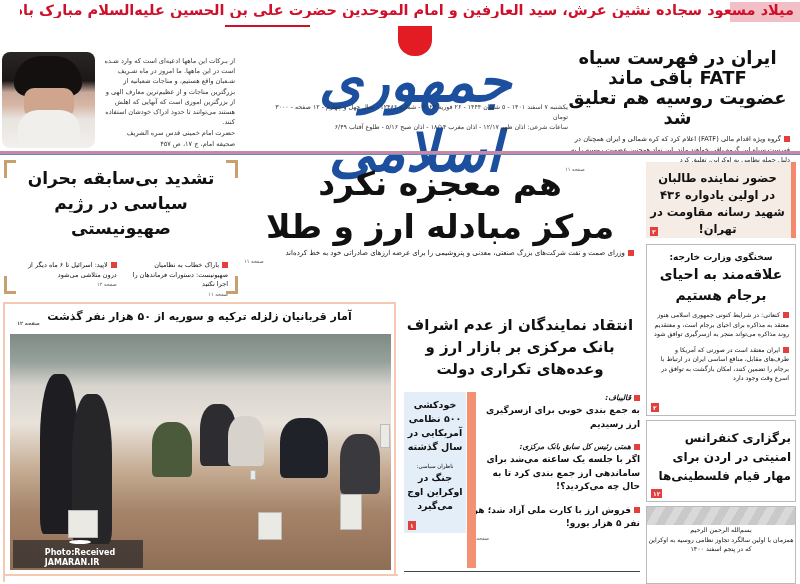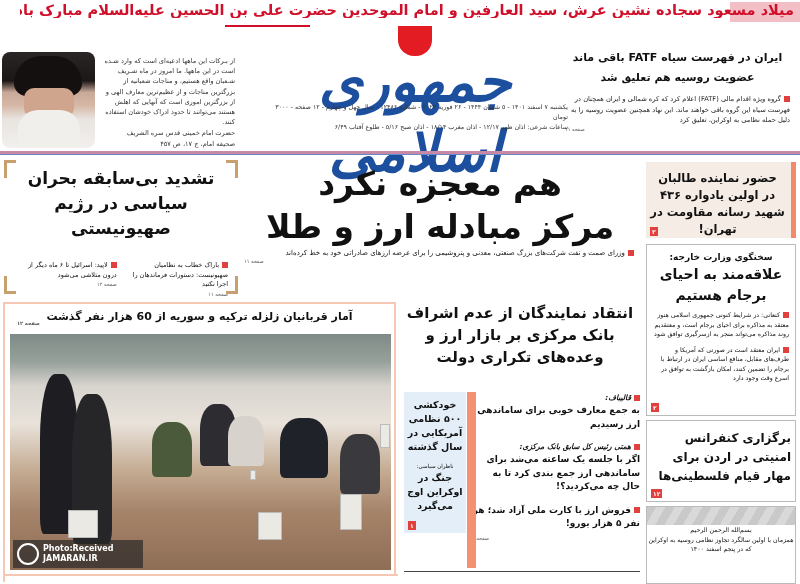--- a/index.html
+++ b/index.html
@@ -23,21 +23,21 @@
     .photo .beard { position: absolute; top: 58px; left: 16px; width: 62px; height: 40px; background: #f1efec; border-radius: 20px 20px 6px 6px; }
     .quote { position: absolute; top: 30px; left: 100px; width: 135px; font-size: 6.6px; line-height: 10.2px; color: #333; text-align: right; }
     .quote .src { margin-top: 1px; }
 
     .logo-wrap { position: absolute; top: 0; left: 260px; width: 310px; height: 80px; }
     .logo-drop { position: absolute; top: 0px; left: 138px; width: 34px; height: 30px; background: #e31b23; border-radius: 0 0 16px 16px; }
     .logo { position: absolute; top: 20px; left: 0; width: 310px; text-align: center; font-family: "DejaVu Serif", serif; font-size: 56px; font-weight: bold; font-style: italic; color: #1d4f9f; line-height: 70px; letter-spacing: -1px; }
     .dateline { position: absolute; top: 102px; left: 268px; width: 300px; font-size: 6.3px; line-height: 10px; color: #333; text-align: right; }
 
     .fatf { position: absolute; top: 22px; right: 10px; width: 225px; text-align: right; }
-    .fatf h3 { font-size: 11px; line-height: 20px; font-weight: bold; text-align: center; color: #111; }
+    .fatf h3 { font-size: 18px; line-height: 20px; font-weight: bold; text-align: center; color: #111; }
     .fatf p { font-size: 6.7px; line-height: 10.5px; color: #222; margin-top: 6px; }
     .fatf .pg { font-size: 5px; color: #555; text-align: left; }
 
     .rule-mauve { top: 151px; left: 0; width: 800px; height: 3px; background: #c789a6; }
     .rule-blue { top: 154px; left: 0; width: 800px; height: 1px; background: #6a88c4; }
 
     .marker { display: inline-block; width: 6px; height: 6px; background: #e2403c; margin-left: 3px; vertical-align: middle; }
     .pgnum { display: inline-block; background: #e2403c; color: #fff; font-size: 6px; padding: 0 2px; line-height: 9px; font-weight: bold; }
     .pgref { font-size: 5px; color: #555; }
 
@@ -70,21 +70,21 @@
     .rc3 { top: 420px; left: 646px; width: 150px; height: 82px; border: 1px solid #bbb; padding: 8px 4px; text-align: right; }
     .rc3 h3 { font-size: 12px; line-height: 19px; font-weight: bold; }
     .rc3 .pgnum { position: absolute; left: 4px; bottom: 3px; }
     .rc4 { top: 506px; left: 646px; width: 150px; height: 78px; border: 1px solid #bbb; }
     .rc4 .pattern { height: 18px; background: repeating-linear-gradient(120deg, #c9c9c9 0 8px, #d9d9d9 8px 16px); }
     .rc4 h3 { color: #d0102a; font-size: 11px; line-height: 18px; text-align: center; font-weight: bold; margin-top: 2px; }
     .rc4 p { font-size: 6.3px; line-height: 9.5px; text-align: center; }
 
     
     .parl { top: 302px; left: 400px; width: 240px; }
-    .parl h2 { font-size: 15px; line-height: 22px; text-align: center; font-weight: bold; }
+    .parl h2 { font-size: 15px; line-height: 22px; text-align: center; font-weight: bold; margin-top: 12px; }
     .parl-body { top: 392px; left: 472px; width: 168px; text-align: right; }
     .parl-body .item { margin-bottom: 10px; }
     .parl-body .lbl { font-size: 7.5px; font-weight: bold; line-height: 12px; font-style: italic; }
     .parl-body .txt { font-size: 9px; font-weight: bold; line-height: 13.5px; }
     .parl-body .pgref { display: block; text-align: left; margin-top: -6px; }
     .orange-bar { top: 392px; left: 467px; width: 9px; height: 176px; background: #f29272; }
     .side-blue { top: 392px; left: 404px; width: 62px; height: 141px; background: #e4eef8; padding: 6px 3px; text-align: center; }
     .side-blue .t1 { font-size: 9.5px; line-height: 14px; font-weight: bold; }
     .side-blue .lbl { font-size: 5.5px; margin-top: 8px; line-height: 9px; }
     .side-blue .t2 { font-size: 9.5px; line-height: 14px; font-weight: bold; }
@@ -92,21 +92,21 @@
     .bottom-rule { top: 571px; left: 404px; width: 236px; height: 1px; background: #444; }
 
     
     .quake { top: 302px; left: 3px; width: 393px; height: 280px; border: 2px solid #f6c8b4; border-bottom: none; }
     .quake-title { position: absolute; top: 5px; right: 12px; left: 12px; font-size: 11px; line-height: 16px; text-align: center; font-weight: bold; }
     .quake-title .pgref { position: absolute; left: 0; top: 6px; }
     .quake-photo { position: absolute; top: 30px; left: 5px; width: 381px; height: 236px; overflow: hidden;
       background: linear-gradient(180deg, #7f8a86 0%, #98a29c 12%, #d8d4ce 22%, #e8e2da 38%, #c4ab92 58%, #a5846a 75%, #8f6e56 100%); }
     .fig { position: absolute; border-radius: 40% 40% 10% 10%; }
     .grave { position: absolute; background: #ebe9e4; border: 1px solid #bbb; }
-    .credit { position: absolute; left: 3px; bottom: 2px; width: 130px; height: 28px; background: rgba(40,40,40,0.7); display: flex; align-items: center; gap: 4px; direction: ltr; padding-left: 4px; }
+    .credit { position: absolute; left: 3px; bottom: 2px; width: 130px; height: 28px; background: rgba(40,40,40,0.7); display: flex; align-items: center; gap: 4px; direction: ltr; padding-left: 4px; flex-direction: column; }
     .credit .logo-circle { width: 22px; height: 22px; border-radius: 50%; border: 2px solid #fff; }
     .credit .ct { color: #fff; font-size: 8px; line-height: 10px; font-weight: bold; }
     .quake-strip { position: absolute; left: 0; bottom: 0; width: 393px; height: 8px; border-top: 2px solid #f6c8b4; background: #fff; }
   </style>
 </head>
 <body>
 
 <div class="abs banner">
   <div class="banner-tag"></div>
   <div class="banner-text">میلاد مسعود سجاده نشین عرش، سید العارفین و امام الموحدین حضرت علی بن الحسین علیه‌السلام مبارک باد</div>
@@ -181,21 +181,21 @@
   <p>بسم‌الله الرحمن الرحیم</p>
   <p>همزمان با اولین سالگرد تجاوز نظامی روسیه به اوکراین که در پنجم اسفند ۱۴۰۰</p>
 </div>
 
 <div class="abs parl">
   <h2>انتقاد نمایندگان از عدم اشراف بانک مرکزی بر بازار ارز و وعده‌های تکراری دولت</h2>
 </div>
 <div class="abs parl-body">
   <div class="item">
     <div class="lbl"><span class="marker"></span><span>قالیباف:</span></div>
-    <div class="txt">به جمع معارف خوبی برای ساماندهی ارز رسیدیم</div>
+    <div class="txt">به جمع بندی خوبی برای ازسرگیری ارز رسیدیم</div>
   </div>
   <div class="item">
     <div class="lbl"><span class="marker"></span><span>همتی رئیس کل سابق بانک مرکزی:</span></div>
     <div class="txt">اگر با جلسه یک ساعته می‌شد برای ساماندهی ارز جمع بندی کرد تا به حال چه می‌کردید؟!</div>
   </div>
   <div class="item">
     <div class="txt"><span class="marker"></span><span>فروش ارز با کارت ملی آزاد شد؛ هر نفر ۵ هزار یورو!</span></div>
   </div>
   <span class="pgref">صفحه ۳</span>
 </div>
@@ -203,21 +203,21 @@
 <div class="abs side-blue">
   <div class="t1">خودکشی ۵۰۰ نظامی آمریکایی در سال گذشته</div>
   <div class="lbl">ناظران سیاسی:</div>
   <div class="t2">جنگ در اوکراین اوج می‌گیرد</div>
   <span class="pgnum">۱</span>
 </div>
 <div class="abs bottom-rule"></div>
 
 <div class="abs quake">
   <div class="quake-title">
-    <span>آمار قربانیان زلزله ترکیه و سوریه از 60 هزار نفر گذشت</span>
+    <span>آمار قربانیان زلزله ترکیه و سوریه از ۵۰ هزار نفر گذشت</span>
     <span class="pgref">صفحه ۱۲</span>
   </div>
   <div class="quake-photo">
     <div class="fig" style="left:30px;top:40px;width:38px;height:160px;background:#1e1e22;"></div>
     <div class="fig" style="left:62px;top:60px;width:40px;height:150px;background:#262629;"></div>
     <div class="fig" style="left:142px;top:88px;width:40px;height:55px;background:#4a5a3a;"></div>
     <div class="fig" style="left:190px;top:70px;width:36px;height:62px;background:#2d2d31;"></div>
     <div class="fig" style="left:218px;top:82px;width:36px;height:50px;background:#d8d2cc;"></div>
     <div class="fig" style="left:270px;top:84px;width:48px;height:60px;background:#1f2228;"></div>
     <div class="fig" style="left:330px;top:100px;width:40px;height:60px;background:#3a3a3e;"></div>

